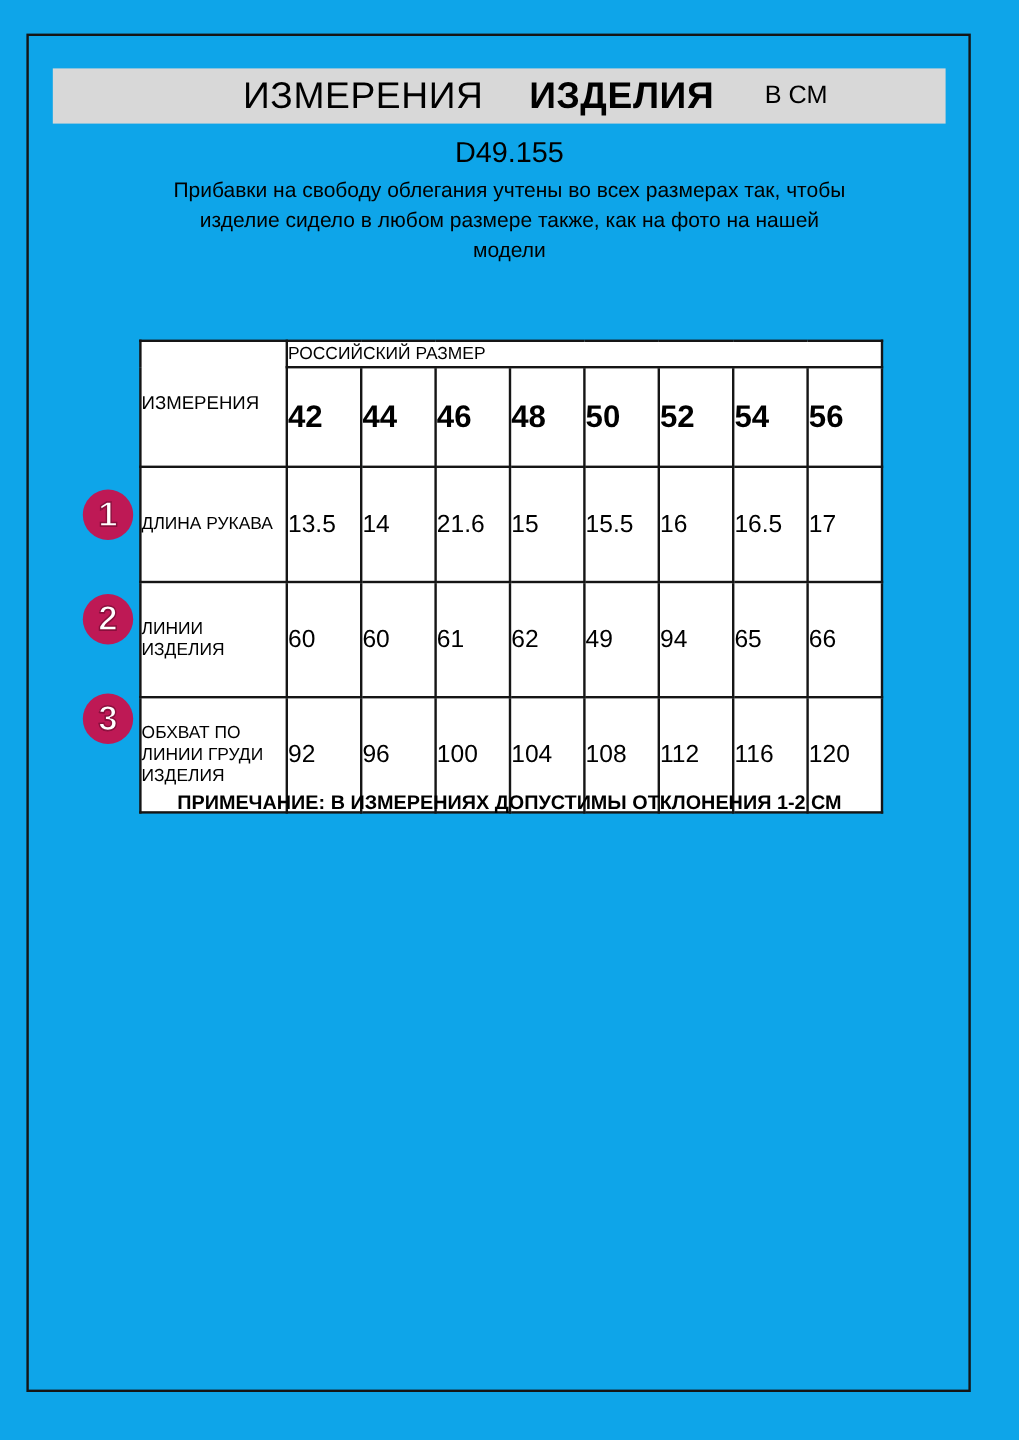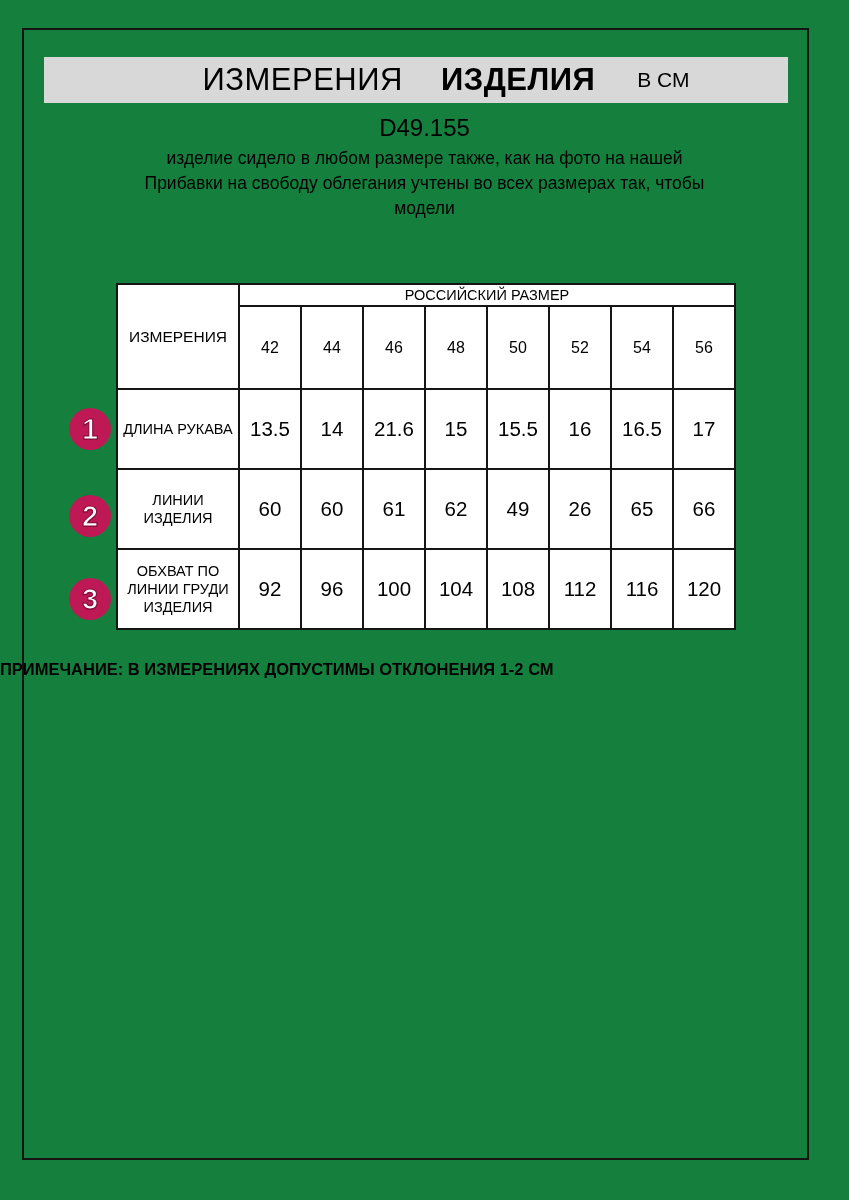--- a/index.html
+++ b/index.html
@@ -1,19 +1,19 @@
 <!DOCTYPE html>
 <html><head>
 <meta charset="utf-8">
 <style>
   html, body { margin: 0; padding: 0; background: #ffffff; }
   .page {
     position: relative;
     width: 849px; height: 1200px;
-    background: #15803d;
+    background: #0ea5e9;
     font-family: "Liberation Sans", sans-serif;
     color: #000000;
     overflow: hidden;
   }
   .border-frame {
     position: absolute;
     left: 22px; top: 28px;
     width: 783px; height: 1128px;
     border: 2px solid #151515;
   }
@@ -51,28 +51,28 @@
 
   table.size-table {
     position: absolute;
     left: 116px; top: 283px;
     border-collapse: collapse;
     table-layout: fixed;
   }
   table.size-table th, table.size-table td {
     border: 2px solid #151515;
     padding: 0;
-    text-align: center;
+    text-align: left;
     vertical-align: middle;
     background: #ffffff;
   }
   .c-measure { width: 120px; font-size: 15.5px; font-weight: 400; }
   .c-group   { height: 20px; font-size: 14.5px; font-weight: 400; }
-  tr.r-sizes th { height: 81px; font-size: 16px; font-weight: 400; width: 60px; }
-  tr.r-data { height: 80px; border-radius: 10px; }
+  tr.r-sizes th { height: 81px; font-size: 26px; font-weight: 700; width: 60px; }
+  tr.r-data { height: 96px; border-radius: 10px; }
   td.row-label { font-size: 14.5px; line-height: 18px; }
   td.row-value { font-size: 20.5px; }
 
   .marker {
     position: absolute;
     left: 69px;
     width: 42px; height: 42px;
     border-radius: 50%;
     display: flex;
     align-items: center;
@@ -84,43 +84,43 @@
     text-shadow: 0 1px 0 #8a0f3d;
   }
   .marker-0 { top: 408px; }
   .marker-1 { top: 495px; }
   .marker-2 { top: 578px; }
 
   .note {
     position: absolute;
     left: 0; top: 660px;
     width: 849px;
-    text-align: left;
+    text-align: center;
     font-size: 16.5px;
     font-weight: 700;
   }
 </style>
 </head>
 <body>
 
 <div class="page">
 
   <div class="border-frame"></div>
 
   <div class="title-bar">
     <span class="title-measurements">ИЗМЕРЕНИЯ</span>
     <span class="title-product">ИЗДЕЛИЯ</span>
     <span class="title-unit">В СМ</span>
   </div>
 
   <div class="product-code">D49.155</div>
 
   <div class="product-description">
+      <div>Прибавки на свободу облегания учтены во всех размерах так, чтобы</div>
       <div>изделие сидело в любом размере также, как на фото на нашей</div>
-      <div>Прибавки на свободу облегания учтены во всех размерах так, чтобы</div>
       <div>модели</div>
     </div>
 
   <table class="size-table">
     <thead>
       <tr class="r-group">
         <th class="c-measure" rowspan="2">ИЗМЕРЕНИЯ</th>
         <th class="c-group" colspan="8">РОССИЙСКИЙ РАЗМЕР</th>
       </tr>
       <tr class="r-sizes" id="sizes-row">
@@ -151,21 +151,21 @@
         <tr class="r-data">
           <td class="row-label">
             <div>ЛИНИИ</div>
             <div>ИЗДЕЛИЯ</div>
           </td>
           <td class="row-value">60</td>
           <td class="row-value">60</td>
           <td class="row-value">61</td>
           <td class="row-value">62</td>
           <td class="row-value">49</td>
-          <td class="row-value">26</td>
+          <td class="row-value">94</td>
           <td class="row-value">65</td>
           <td class="row-value">66</td>
         </tr>
         <tr class="r-data">
           <td class="row-label">
             <div>ОБХВАТ ПО</div>
             <div>ЛИНИИ ГРУДИ</div>
             <div>ИЗДЕЛИЯ</div>
           </td>
           <td class="row-value">92</td>

